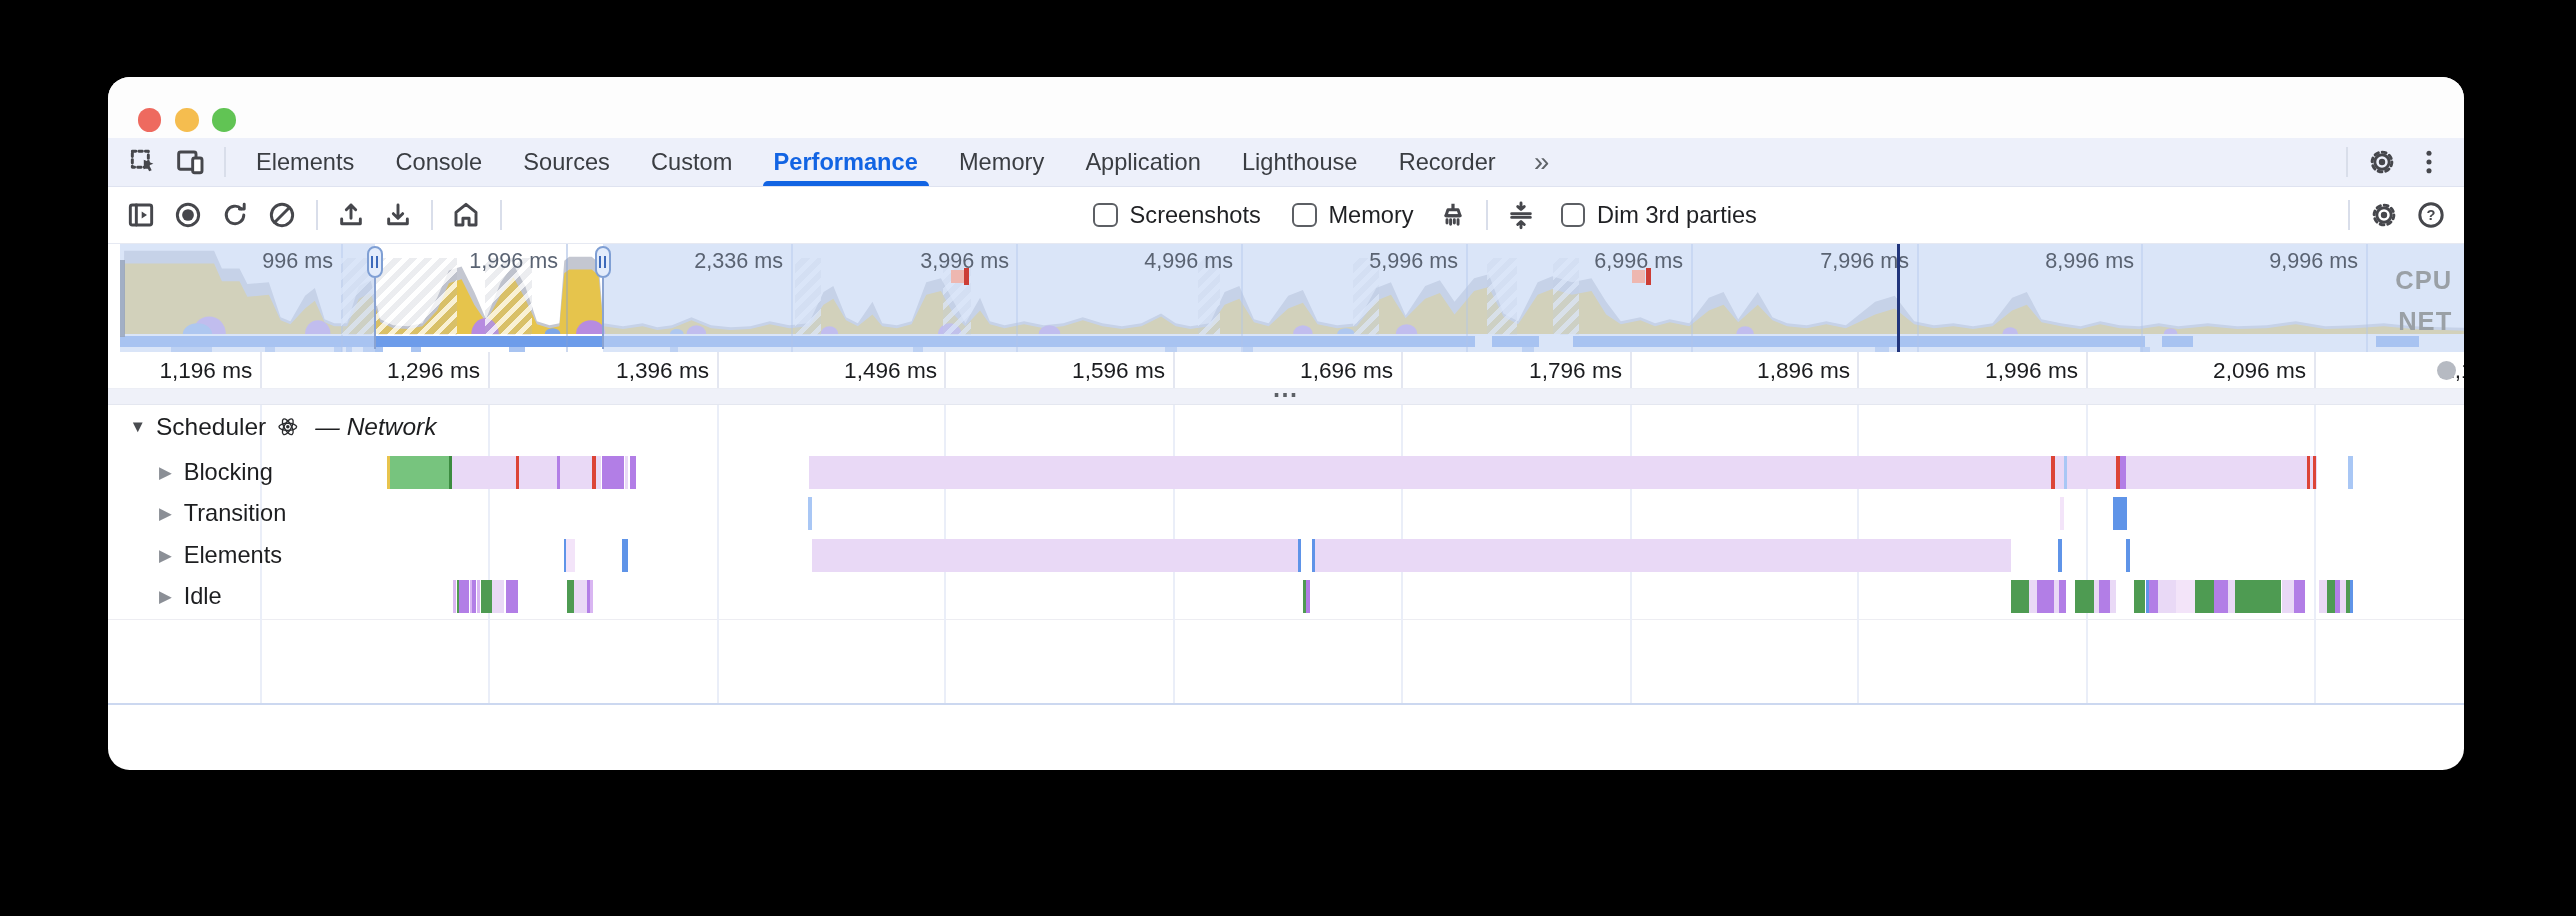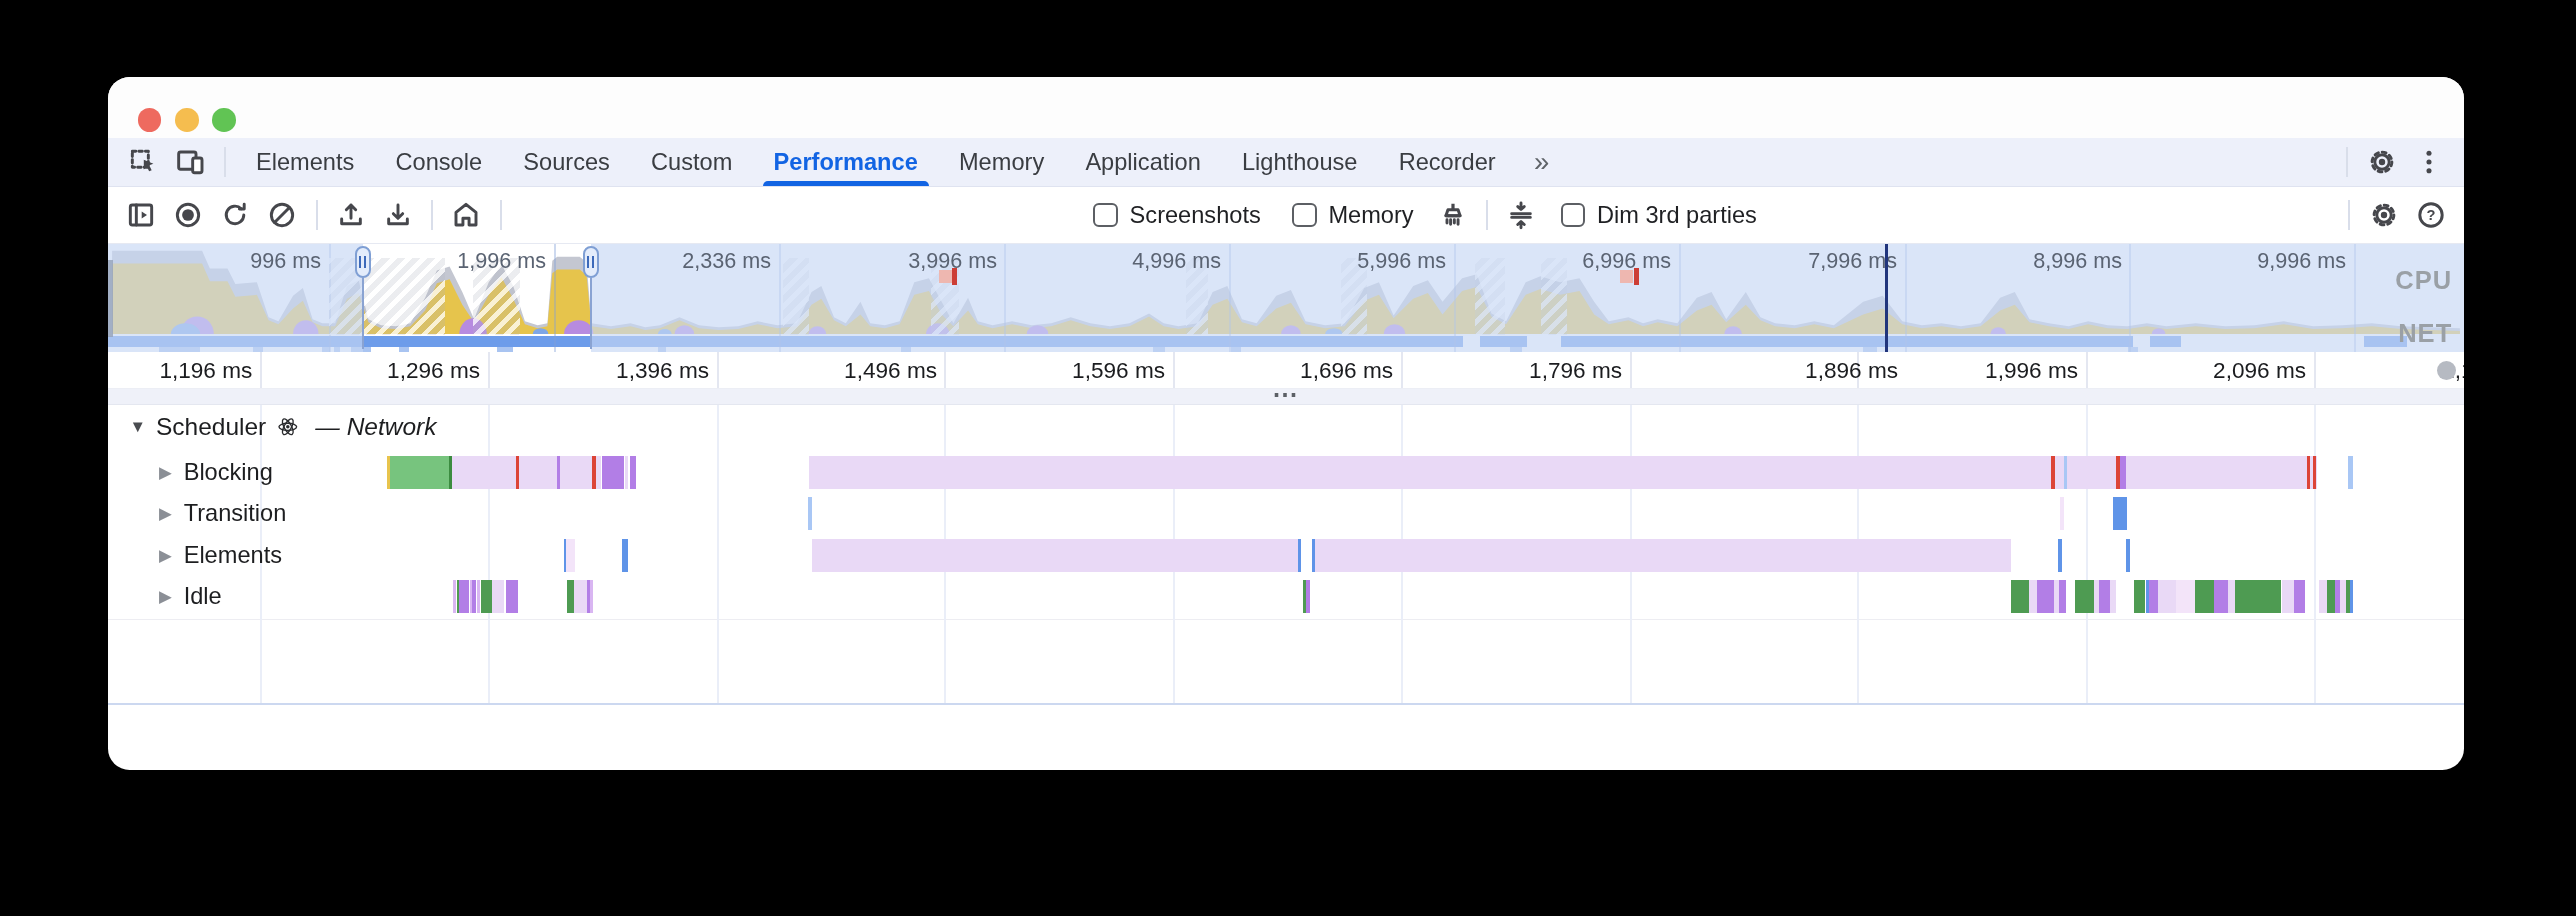--- a/index.html
+++ b/index.html
@@ -26,40 +26,40 @@
   .moretabs { font-size:27.5px; color:#5f6368; padding:0 17.7px; display:flex; align-items:center; cursor:pointer; }
   .spacer { flex:1; }
 
   
   .toolbar { height:57px; background:#fff; border-bottom:1px solid #e6e9f2; display:flex; align-items:center; padding:0 9.8px; }
   .cbwrap { display:flex; align-items:center; gap:11.8px; margin:0 15.7px; cursor:pointer; }
   .cbox { width:24.5px; height:24.5px; border:2.9px solid #5c5f64; border-radius:5.9px; background:#fff; flex:none; }
   .cblabel { font-size:23.6px; color:#1f2023; white-space:nowrap; }
 
   
-  .overview { position:relative; height:108px; background:#fff; overflow:hidden; }
+  .overview { position:relative; height:108px; background:#fff; overflow:hidden;margin-left:12px; }
   .overview svg.cpu { position:absolute; left:0; top:0; z-index:1; }
   .ov-grid { position:absolute; top:0; bottom:0; width:2px; background:rgba(130,160,215,.40); z-index:2; }
   .ov-label { position:absolute; top:3.9px; width:167px; font-size:21.6px; color:#5a6372; text-align:right; z-index:5; }
   .rec-edge { position:absolute; left:0; top:15.7px; width:4.9px; height:77px; background:#3e4450; opacity:.85; z-index:2; }
   .hatch { position:absolute; top:13.7px; height:77px; z-index:3; opacity:.8;
            background:repeating-linear-gradient(135deg, rgba(255,255,255,.95) 0 4.9px, rgba(175,180,192,.30) 4.9px 10.8px); }
   .dim { position:absolute; top:0; bottom:0; background:rgba(199,216,244,.66); z-index:4; }
   .net-main { position:absolute; top:92px; height:10.8px; background:#6d9cea; z-index:1; }
   .net-sub { position:absolute; top:103px; height:5.9px; background:#a9c4f1; z-index:1; }
   .marker-pink { position:absolute; top:25.5px; width:12.8px; height:13.7px; background:#eeb7b0; z-index:5; }
   .marker-red { position:absolute; top:23.6px; width:4.9px; height:17.7px; background:#cc3d35; z-index:5; }
   .playhead { position:absolute; top:0; bottom:0; width:2.9px; background:#21357c; z-index:7; }
   .handle { position:absolute; top:2px; bottom:0; width:15.7px; z-index:8; cursor:ew-resize; }
   .handle .pill { width:15.7px; height:32px; border:2px solid #7f9fd4; background:#e3ecfb; border-radius:7.9px;
                   display:flex; align-items:center; justify-content:center; gap:2.9px; }
   .handle .pill i { display:block; width:2px; height:12.8px; background:#3c69ba; }
   .handle .stem { width:2px; background:#8aa3d2; margin:0 auto; height:71px; }
   .side-label { position:absolute; right:11.8px; font-size:25.5px; font-weight:bold; color:#9aa0a6; z-index:6; letter-spacing:1px; }
-  .side-label.cpu { top:21.6px; } .side-label.net { top:75px; }
+  .side-label.cpu { top:21.6px; } .side-label.net { top:63px; }
 
   
   .ruler { position:relative; height:37px; background:#fff; border-bottom:1px solid #eceef5; overflow:hidden; }
   .rtick { position:absolute; top:0; bottom:0; width:2px; background:#e4e7f1; }
   .rlabel { position:absolute; top:5.9px; width:162px; font-size:22.6px; color:#1b1c1f; text-align:right; }
   .scrolldot { position:absolute; right:7.9px; top:8.8px; width:19.6px; height:19.6px; border-radius:50%; background:#b6bac2; z-index:3; }
 
   
   .dotsband { position:relative; height:15.7px; background:#eff1f9; border-bottom:1px solid #e4e7f0; }
   .dots { position:absolute; left:50%; top:50%; transform:translate(-50%,-58%); font-size:25.5px; font-weight:bold; color:#5c6066; letter-spacing:2px; }
@@ -328,21 +328,21 @@
       <div class="rlabel" style="left: 439px;">1,396 ms</div>
       <div class="rtick" style="left: 836px;"></div>
       <div class="rlabel" style="left: 667px;">1,496 ms</div>
       <div class="rtick" style="left: 1065px;"></div>
       <div class="rlabel" style="left: 895px;">1,596 ms</div>
       <div class="rtick" style="left: 1293px;"></div>
       <div class="rlabel" style="left: 1123px;">1,696 ms</div>
       <div class="rtick" style="left: 1522px;"></div>
       <div class="rlabel" style="left: 1352px;">1,796 ms</div>
       <div class="rtick" style="left: 1749px;"></div>
-      <div class="rlabel" style="left: 1628px;">1,896 ms</div>
+      <div class="rlabel" style="left: 1580px;">1,896 ms</div>
       <div class="rtick" style="left: 1978px;"></div>
       <div class="rlabel" style="left: 1808px;">1,996 ms</div>
       <div class="rtick" style="left: 2206px;"></div>
       <div class="rlabel" style="left: 2036px;">2,096 ms</div>
       <div class="rlabel" style="left: 2265px;">2,196 ms</div>
     </div>
 
   <div class="dotsband">
     <span class="dots">⋯</span>
   </div>

